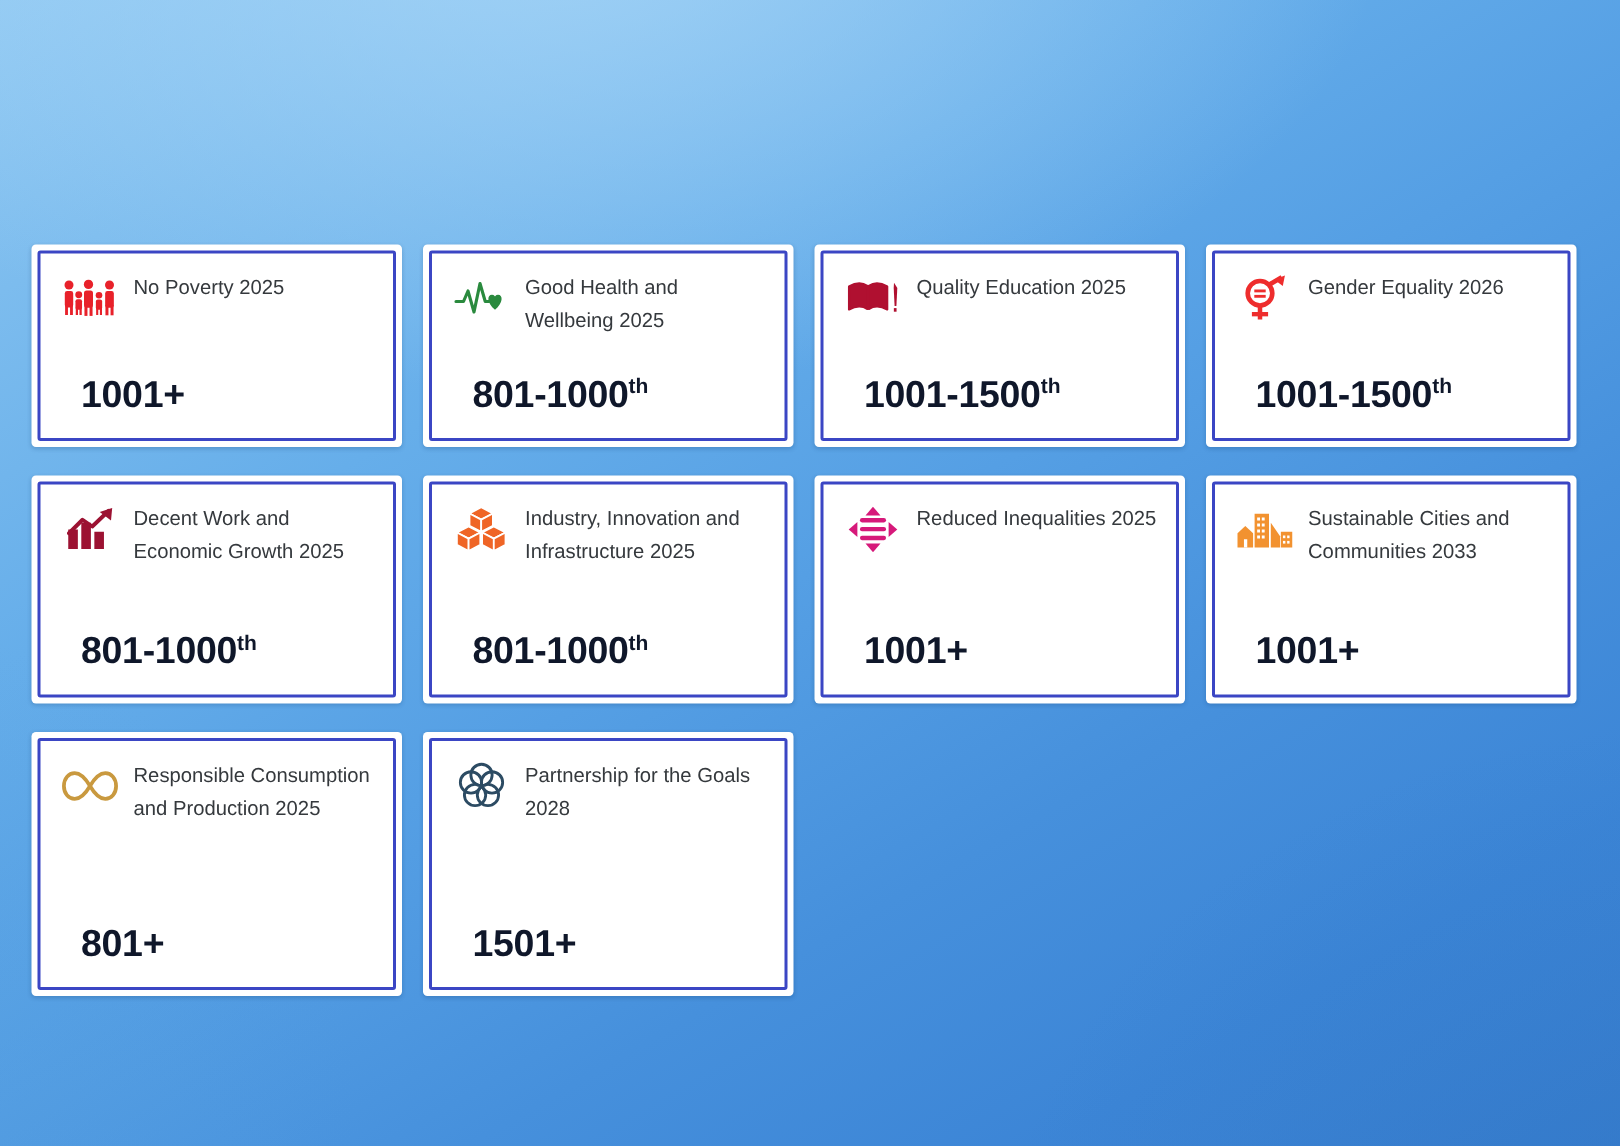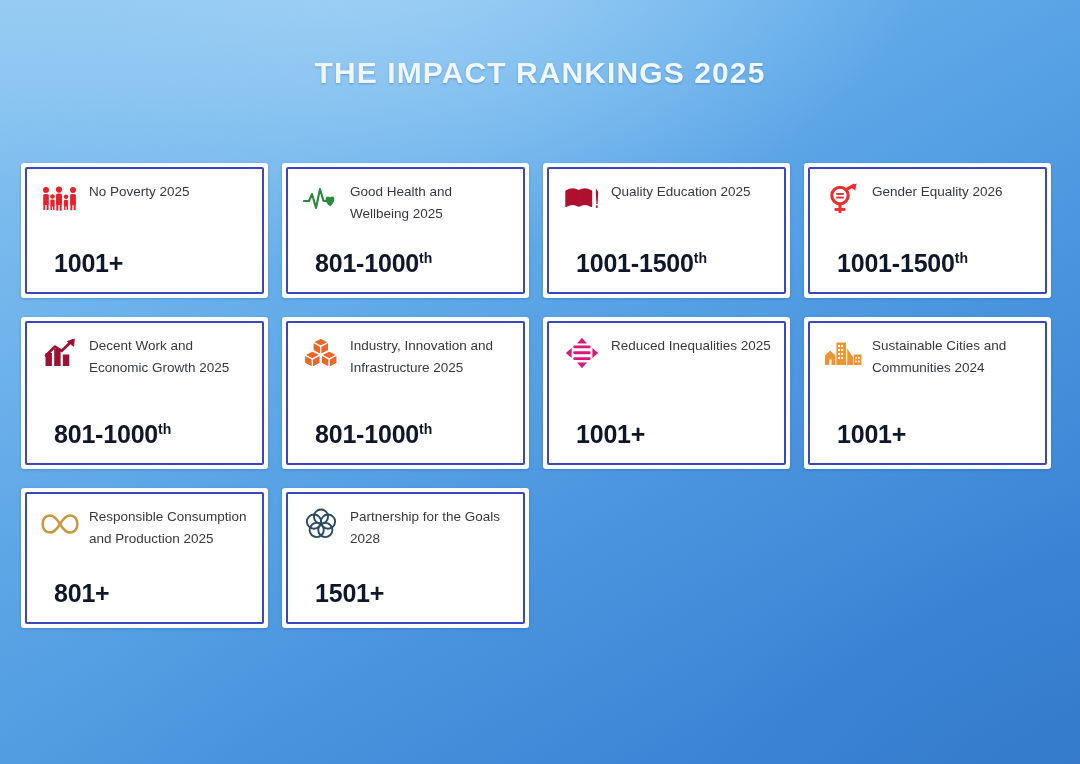--- a/index.html
+++ b/index.html
@@ -114,29 +114,28 @@
   .card-rank .sup {
     font-size: 14px;
     font-weight: 700;
     vertical-align: super;
     letter-spacing: 0;
   }
 
   
   .sz-a .card-inner { height: 127px; }
   .sz-b .card-inner { height: 144px; }
-  .sz-c .card-inner { height: 132px; }
+  .sz-c .card-inner { height: 168px; }
 </style>
 </head>
 <body>
 
 <div class="page">
   <div class="bg-wash"></div>
 
-  <div class="page-title">THE IMPACT RANKINGS 2025</div>
 
   <div class="grid">
 
     <div class="card sz-a">
       <div class="card-inner">
         <div class="card-head">
           <span class="icon-box">
             <svg width="38" height="26" viewBox="0 0 38 26">
               <g fill="#e8212a">
                 <circle cx="5" cy="4" r="3"></circle>
@@ -319,21 +318,21 @@
                 <rect x="14.1" y="18" width="1.9" height="2"></rect>
                   <rect x="17.2" y="18" width="1.9" height="2"></rect>
                 <rect x="31.3" y="18" width="1.6" height="1.8"></rect>
                   <rect x="34.1" y="18" width="1.6" height="1.8"></rect>
                 <rect x="31.3" y="21.6" width="1.6" height="1.8"></rect>
                   <rect x="34.1" y="21.6" width="1.6" height="1.8"></rect>
                 <rect x="5.3" y="20.5" width="2.2" height="5.5"></rect>
               </g>
             </svg>
           </span>
-          <span class="card-label">Sustainable Cities and Communities 2024</span>
+          <span class="card-label">Sustainable Cities and Communities 2033</span>
         </div>
         <div class="card-rank">
           <span>1001+</span><span class="sup"></span>
         </div>
       </div>
     </div>
 
     <div class="card sz-c">
       <div class="card-inner">
         <div class="card-head">

